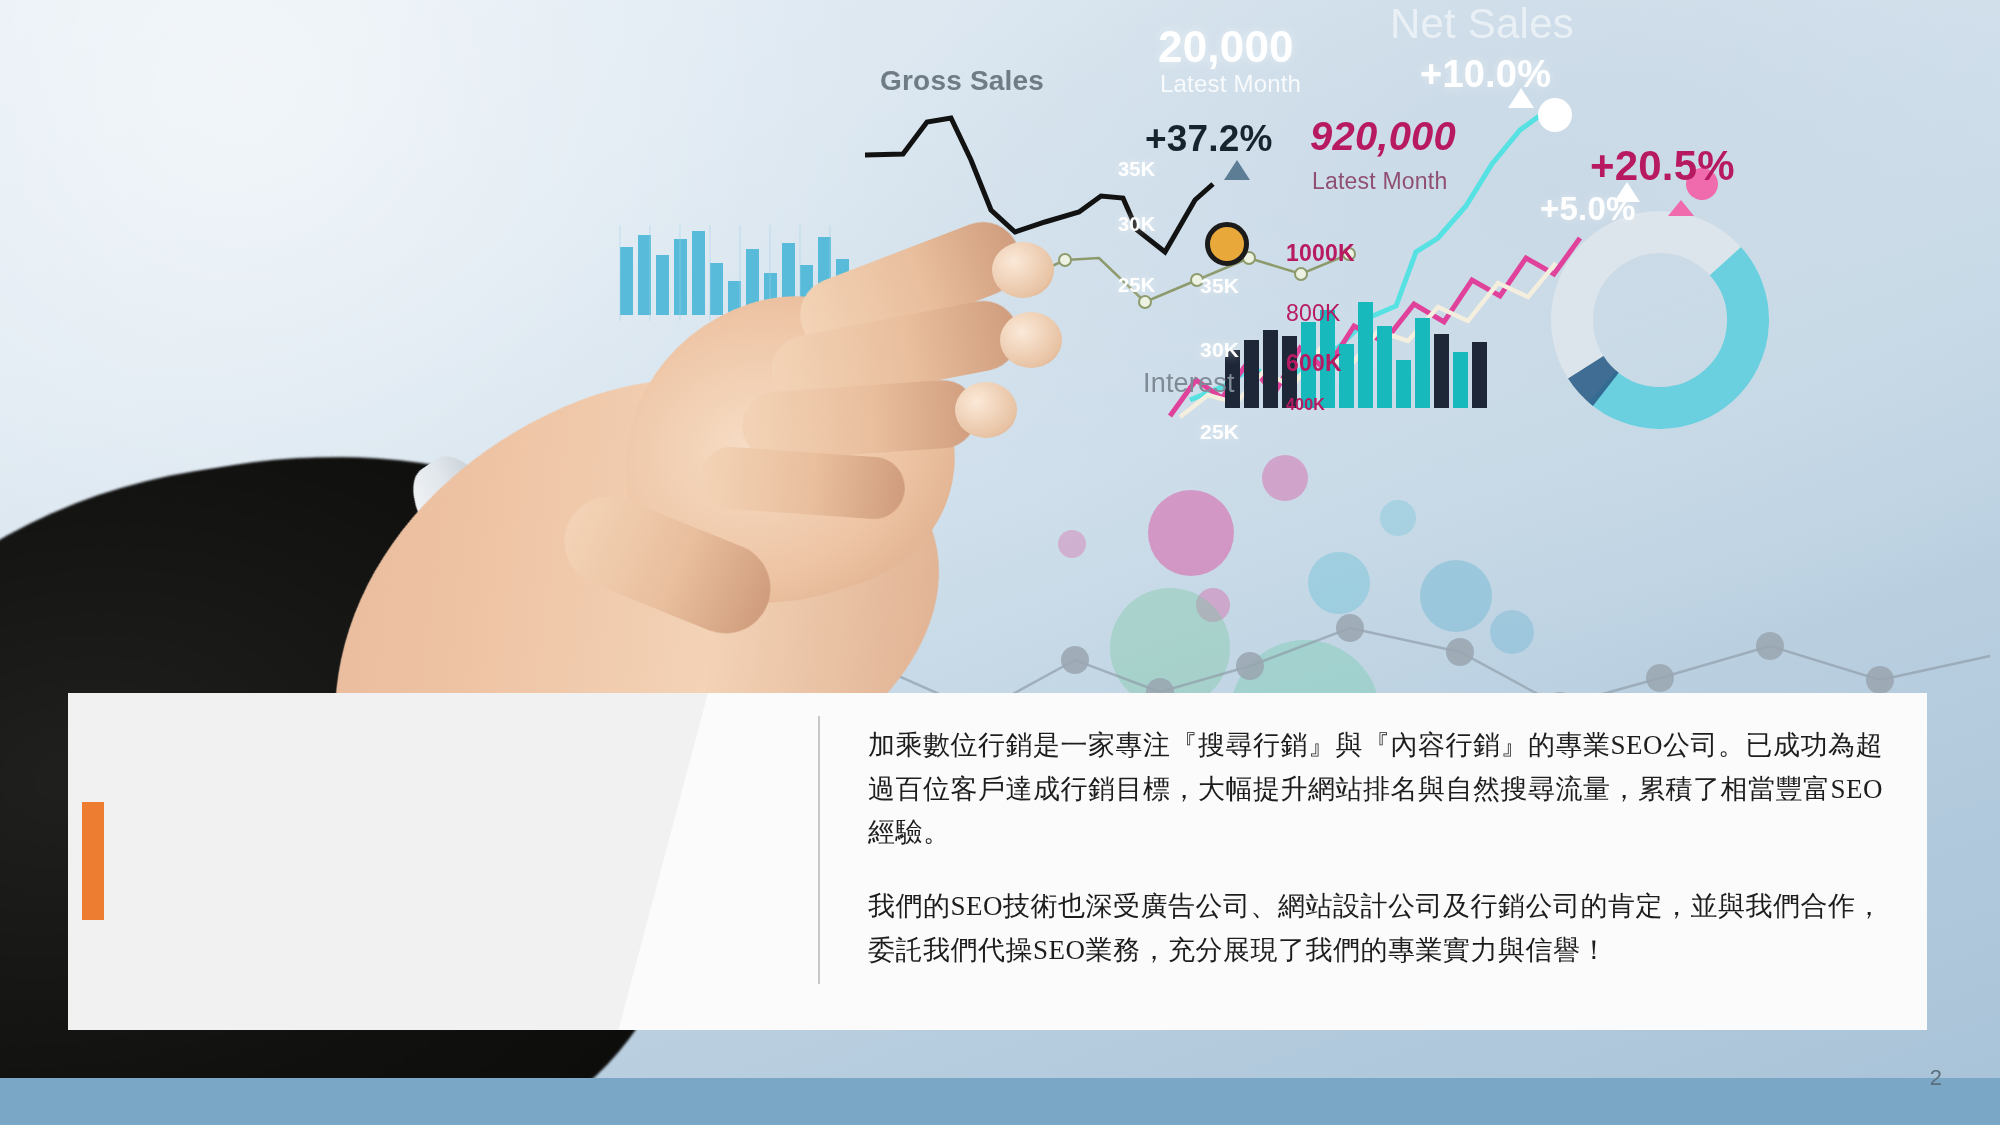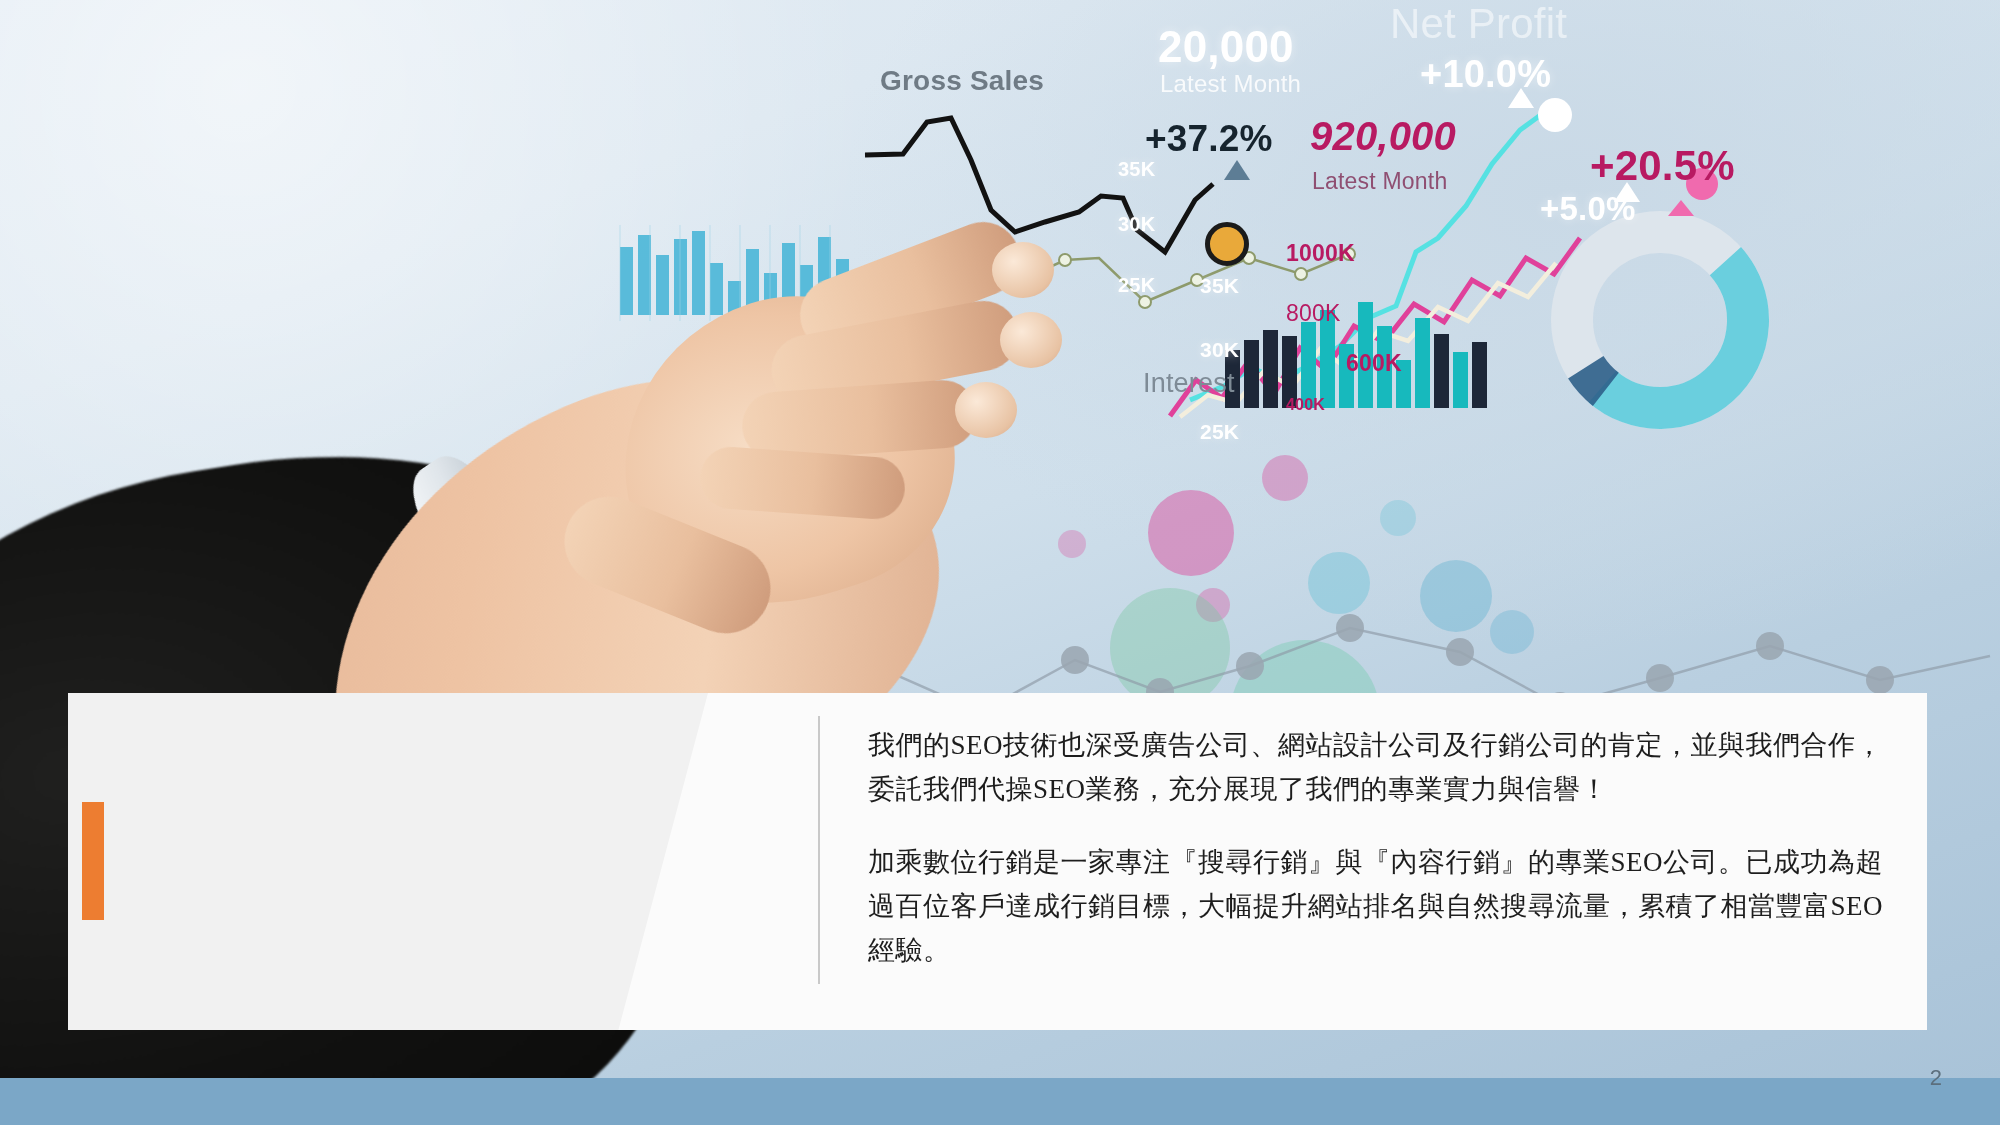--- a/index.html
+++ b/index.html
@@ -316,42 +316,42 @@
         </g>
       </svg>
 
       <div class="lbl lbl-grey" style="left:880px; top:65px; font-size:28px;">Gross Sales</div>
 
       <div class="lbl lbl-white" style="left:1158px; top:22px; font-size:44px; font-weight:700;">20,000</div>
       <div class="lbl lbl-whtsub" style="left:1160px; top:70px; font-size:24px;">Latest Month</div>
 
       <div class="lbl" style="left:1145px; top:118px; font-size:37px; font-weight:700; color:#16242e;">+37.2%</div>
 
-      <div class="lbl lbl-faint" style="left:1390px; top:0px; font-size:42px;">Net Profit</div>
+      <div class="lbl lbl-faint" style="left:1390px; top:0px; font-size:42px;">Net Sales</div>
       <div class="lbl lbl-white" style="left:1420px; top:53px; font-size:38px; font-weight:700;">+10.0%</div>
 
       <div class="lbl lbl-pink" style="left:1310px; top:114px; font-size:40px; font-weight:700;font-style:italic;">920,000</div>
       <div class="lbl" style="left:1312px; top:168px; font-size:23px; color:#8f4f72;">Latest Month</div>
 
       <div class="lbl lbl-pink" style="left:1590px; top:142px; font-size:42px; font-weight:700;">+20.5%</div>
       <div class="lbl lbl-white" style="left:1540px; top:190px; font-size:33px; font-weight:700;">+5.0%</div>
 
       <div class="lbl lbl-grey" style="left:1143px; top:368px; font-size:27px; color:#7e8b96; font-weight:400;">Interest</div>
 
       <div class="lbl lbl-white" style="left:1118px; top:158px; font-size:20px; font-weight:700;">35K</div>
       <div class="lbl lbl-white" style="left:1118px; top:213px; font-size:20px; font-weight:700;">30K</div>
       <div class="lbl lbl-white" style="left:1118px; top:274px; font-size:20px; font-weight:700;">25K</div>
 
       <div class="lbl lbl-white" style="left:1200px; top:274px; font-size:21px; font-weight:700;">35K</div>
       <div class="lbl lbl-white" style="left:1200px; top:338px; font-size:21px; font-weight:700;">30K</div>
       <div class="lbl lbl-white" style="left:1200px; top:420px; font-size:21px; font-weight:700;">25K</div>
 
       <div class="lbl lbl-pink" style="left:1286px; top:240px; font-size:23px; font-weight:700;">1000K</div>
       <div class="lbl lbl-pink" style="left:1286px; top:300px; font-size:23px; font-weight:400;">800K</div>
-      <div class="lbl lbl-pink" style="left:1346px; top:350px; font-size:23px; font-weight:700;">600K</div>
+      <div class="lbl lbl-pink" style="left:1286px; top:350px; font-size:23px; font-weight:700;">600K</div>
       <div class="lbl lbl-pink" style="left:1286px; top:396px; font-size:16px; font-weight:700;">400K</div>
 
       <div class="tri tri-blue" style="left:1224px; top:160px;"></div>
       <div class="tri tri-white" style="left:1508px; top:88px;"></div>
       <div class="tri tri-white" style="left:1614px; top:182px;"></div>
       <div class="tri tri-pink" style="left:1668px; top:200px;"></div>
     </div>
 
     <div class="suit"></div>
     <div class="cuff"></div>
@@ -369,18 +369,18 @@
 
   <div class="panel"></div>
   <div class="panel-left-shape"></div>
 
   <div class="accent-bar"></div>
 
 
   <div class="vrule"></div>
 
   <div class="body-col">
+    <p>加乘數位行銷是一家專注『搜尋行銷』與『內容行銷』的專業SEO公司。已成功為超過百位客戶達成行銷目標，大幅提升網站排名與自然搜尋流量，累積了相當豐富SEO經驗。</p>
     <p>我們的SEO技術也深受廣告公司、網站設計公司及行銷公司的肯定，並與我們合作，委託我們代操SEO業務，充分展現了我們的專業實力與信譽！</p>
-    <p>加乘數位行銷是一家專注『搜尋行銷』與『內容行銷』的專業SEO公司。已成功為超過百位客戶達成行銷目標，大幅提升網站排名與自然搜尋流量，累積了相當豐富SEO經驗。</p>
   </div>
 
   <div class="page-num">2</div>
 </div>
 
 </body></html>

